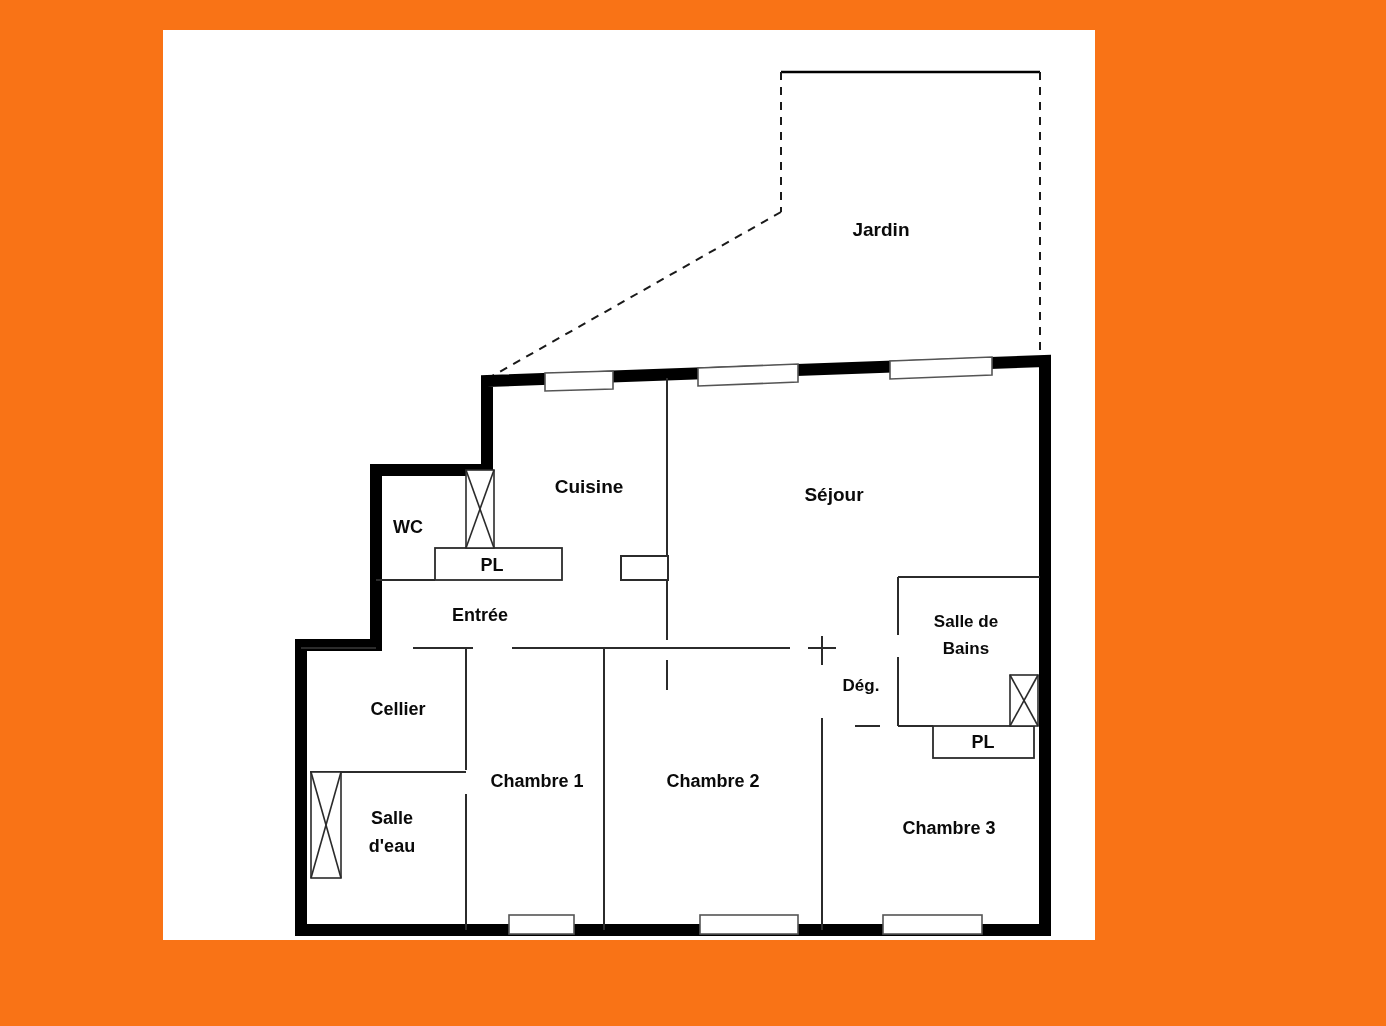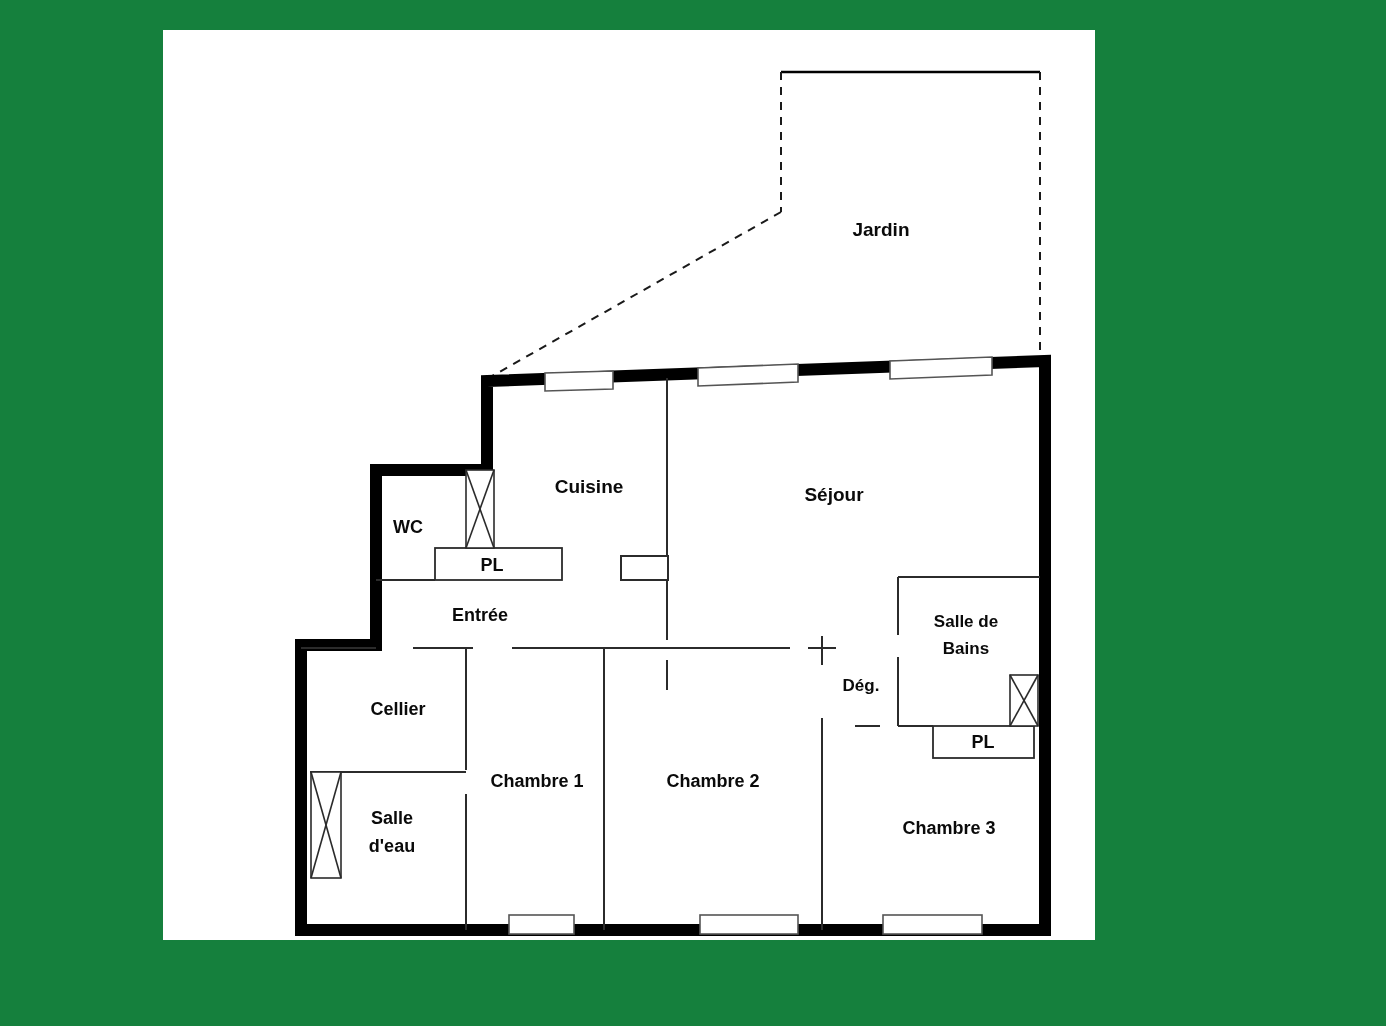--- a/index.html
+++ b/index.html
@@ -13,21 +13,21 @@
     height: 1026px;
     position: relative;
     overflow: hidden;
     font-family: "Liberation Sans", sans-serif;
   }
   #page-root {
     position: absolute;
     left: 0; top: 0;
     width: 1386px;
     height: 1026px;
-    background: #15803d;
+    background: #f97316;
   }
   #paper {
     position: absolute;
     left: 163px;
     top: 30px;
     width: 932px;
     height: 910px;
     background: #ffffff;
   }
   #plan-svg {

